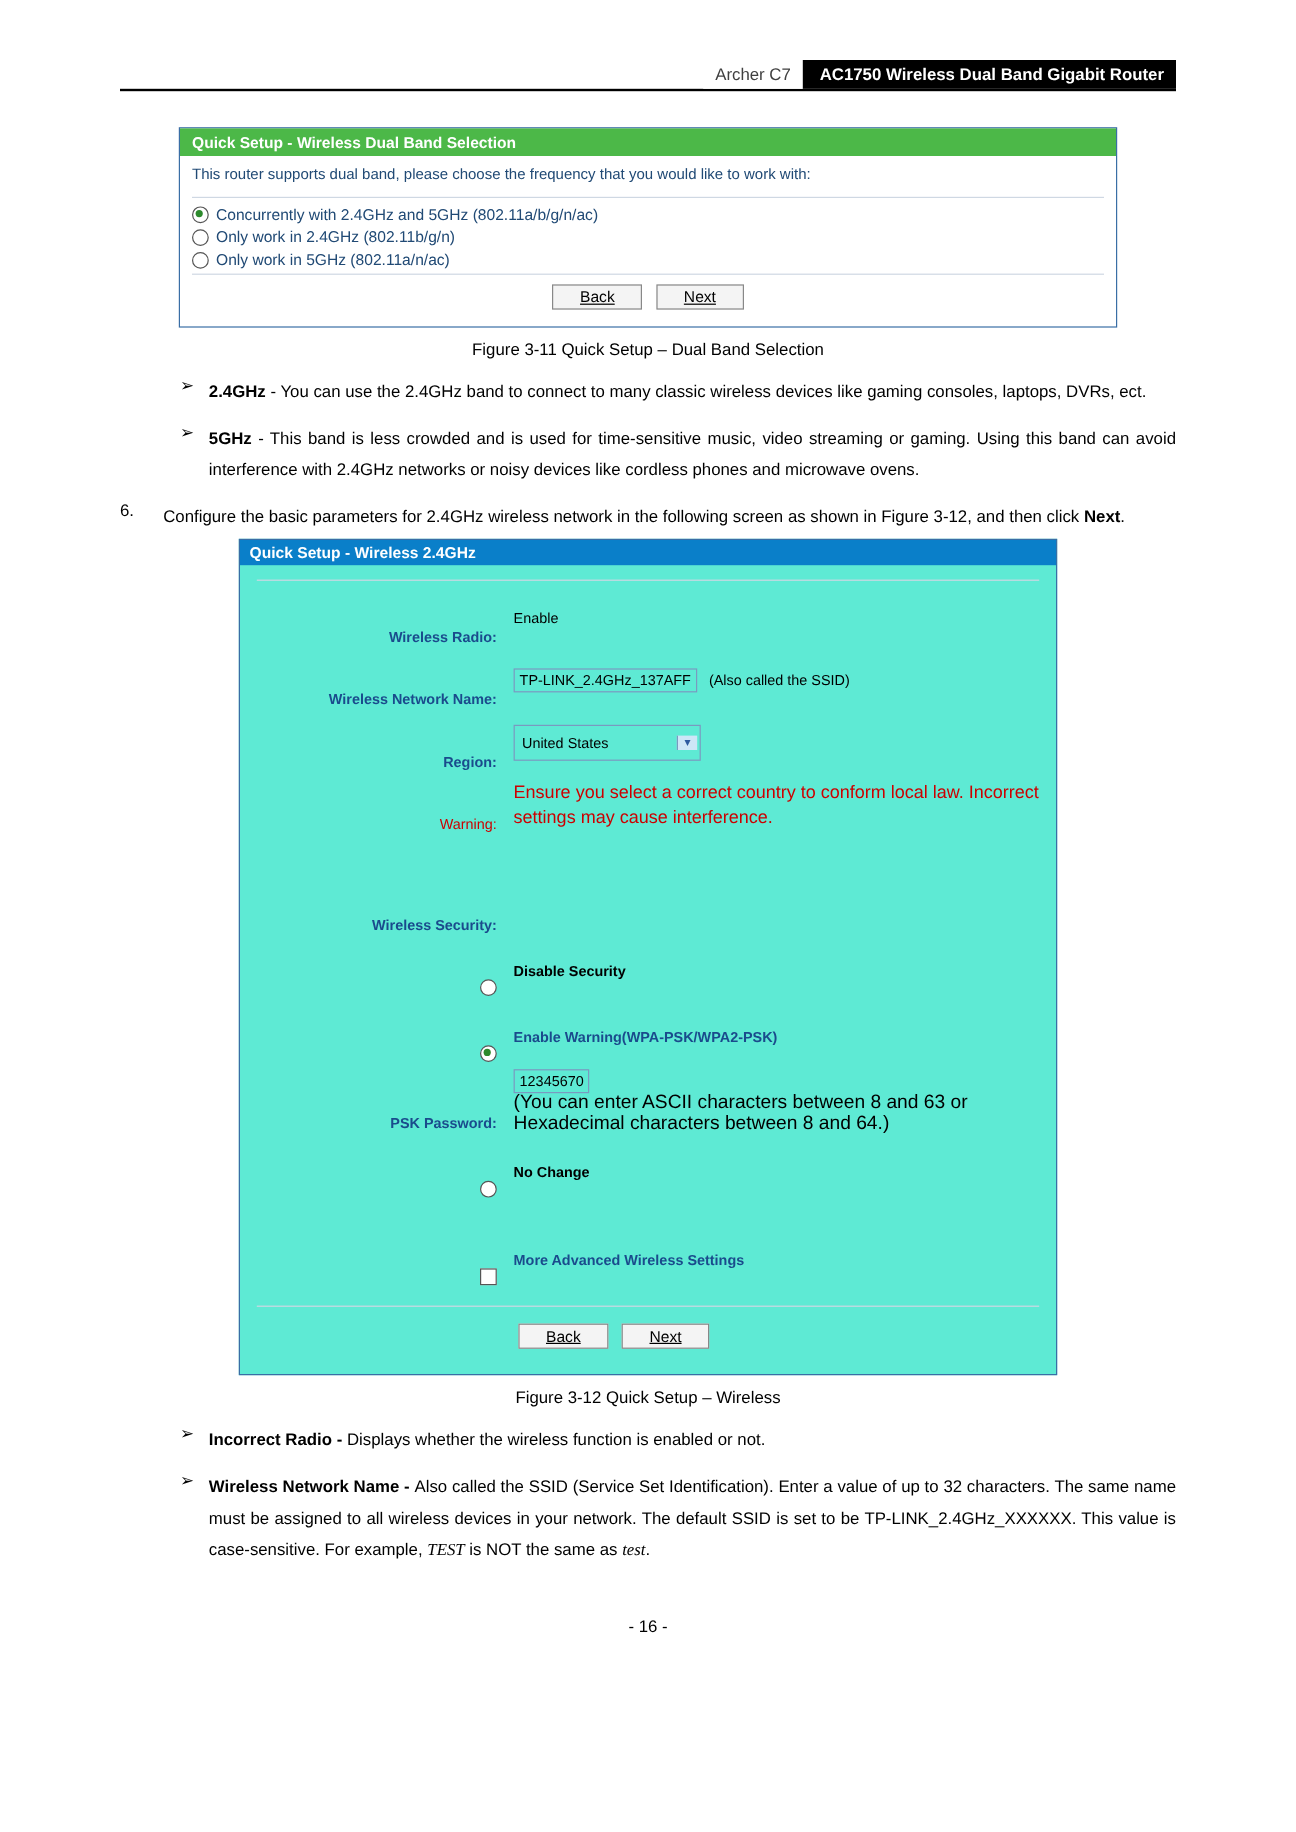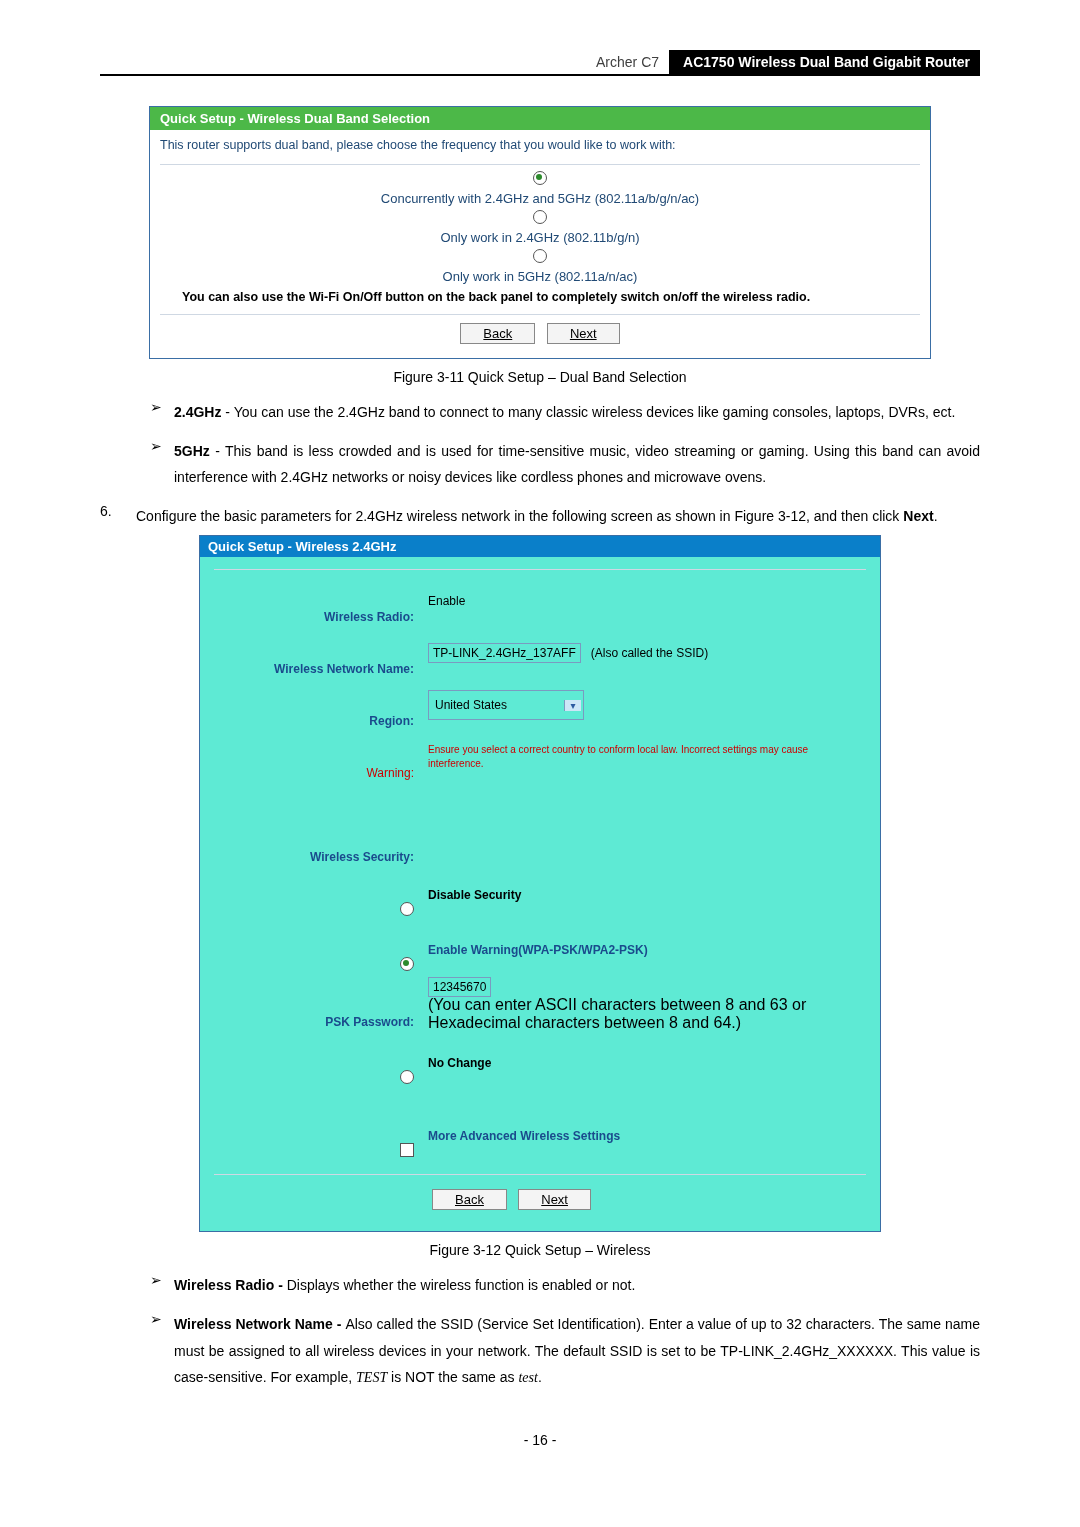--- a/index.html
+++ b/index.html
@@ -53,25 +53,24 @@
   .quick-green {
     background-color: #4CB848;
   }
   .panel-body {
     padding: 6px 10px 10px 10px;
     font-size: 13px;
     color: #000;
   }
   .radio-row {
     display: flex;
-    align-items: center;
+    align-items: flex-end;
     gap: 6px;
     margin: 4px 0;
     color: #214a75;
-    flex-direction: column;
   }
   .note-bold {
     font-weight: bold;
     margin: 6px 0 10px 22px;
     font-size: 12.5px;
   }
   .btn-row {
     text-align: center;
     margin: 8px 0 4px 0;
   }
@@ -172,21 +171,21 @@
   .select-arrow {
     background: #cde6f7;
     border-left: 1px solid #7a9ac0;
     width: 16px;
     text-align: center;
     color: #2c5aa0;
     font-size: 10px;
   }
   .hint {
     color: #cc0000;
-    font-size: 10px;
+    font-size: 15px;
     line-height: 1.4;
   }
   .radio-dot {
     width: 12px; height: 12px; border: 1px solid #555; border-radius: 50%; display:inline-block; position:relative; background:#fff;
   }
   .radio-dot.sel::after {
     content:""; position:absolute; left:2px; top:2px; width:6px; height:6px; border-radius:50%; background:#2c8a2c;
   }
   .checkbox {
     width: 12px; height: 12px; border: 1px solid #555; display:inline-block; background:#fff;
@@ -224,21 +223,20 @@
         <span>Concurrently with 2.4GHz and 5GHz (802.11a/b/g/n/ac)</span>
       </div>
       <div class="radio-row">
         <span class="radio-dot"></span>
         <span>Only work in 2.4GHz (802.11b/g/n)</span>
       </div>
       <div class="radio-row">
         <span class="radio-dot"></span>
         <span>Only work in 5GHz (802.11a/n/ac)</span>
       </div>
-      <div class="note-bold">You can also use the Wi-Fi On/Off button on the back panel to completely switch on/off the wireless radio.</div>
 
       <div style="border-top:1px solid #cfd8e3;margin:4px 0 8px 0;"></div>
       <div class="btn-row">
         <span class="btn">Back</span>
         <span class="btn">Next</span>
       </div>
     </div>
   </div>
 
   <div class="caption">Figure 3-11 Quick Setup – Dual Band Selection</div>
@@ -353,21 +351,21 @@
       </div>
     </div>
   </div>
 
   <div class="caption">Figure 3-12 Quick Setup – Wireless</div>
 
   <div class="bullet-list">
     <div class="bullet-item">
       <div class="bullet-mark">➢</div>
       <div class="bullet-text">
-        <b>Wireless Radio - </b><span>Displays whether the wireless function is enabled or not.</span>
+        <b>Incorrect Radio - </b><span>Displays whether the wireless function is enabled or not.</span>
       </div>
     </div>
     <div class="bullet-item">
       <div class="bullet-mark">➢</div>
       <div class="bullet-text">
         <b>Wireless Network Name - </b><span>Also called the SSID (Service Set Identification). Enter a value of up to 32 characters. The same name must be assigned to all wireless devices in your network. The default SSID is set to be TP-LINK_2.4GHz_XXXXXX. This value is case-sensitive. For example, </span><i class="serif">TEST</i><span> is NOT the same as </span><i class="serif">test</i><span>.</span>
       </div>
     </div>
   </div>
 

